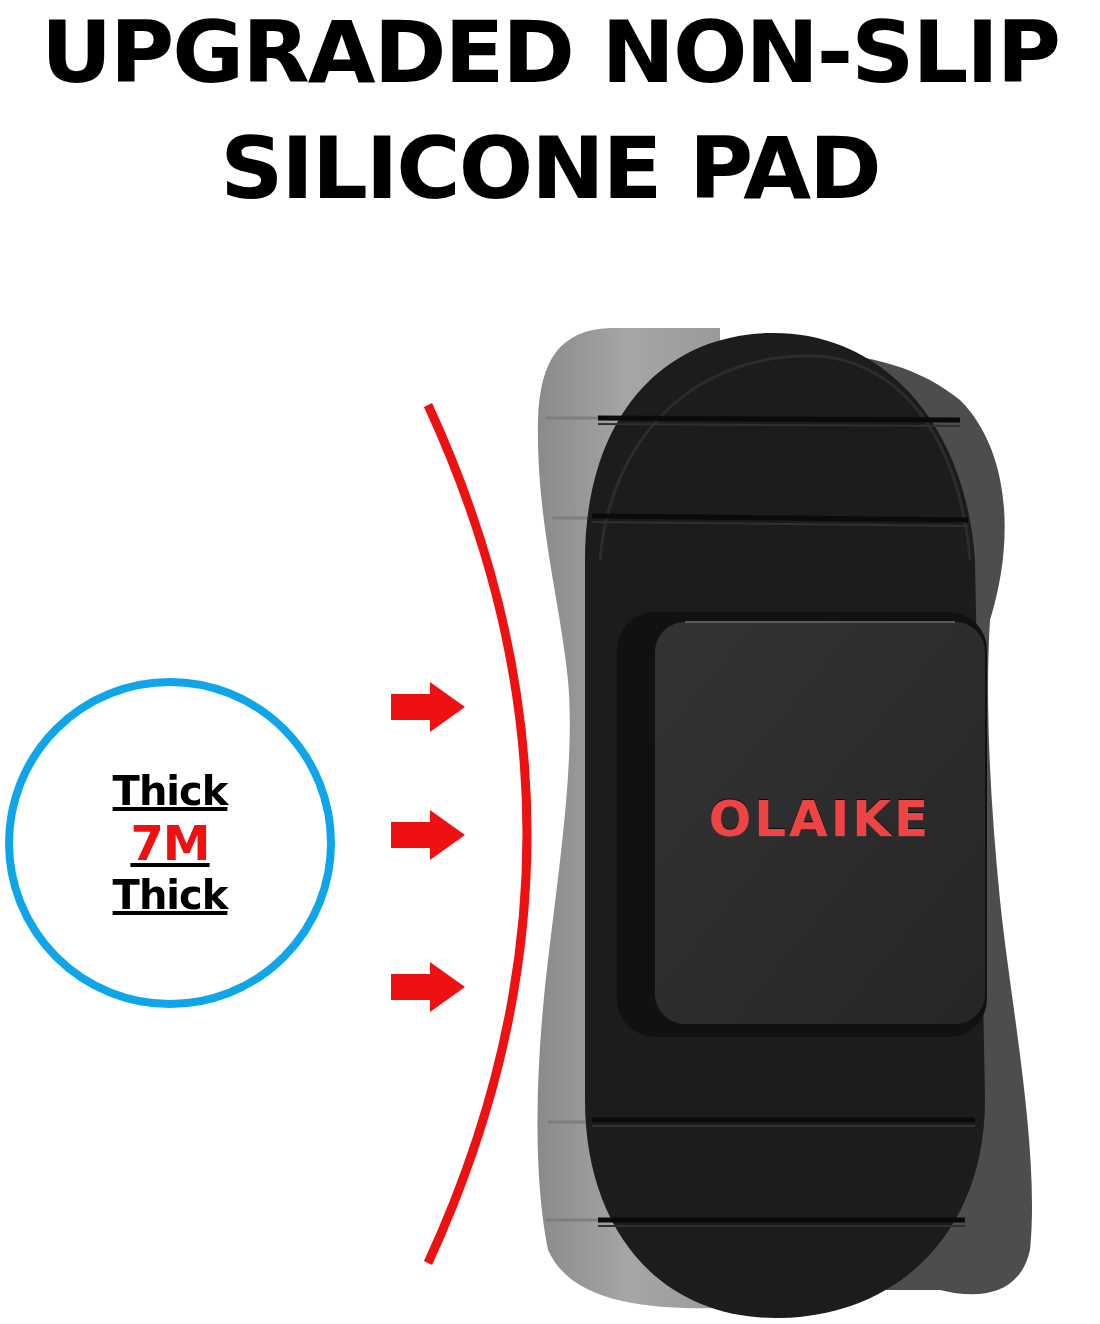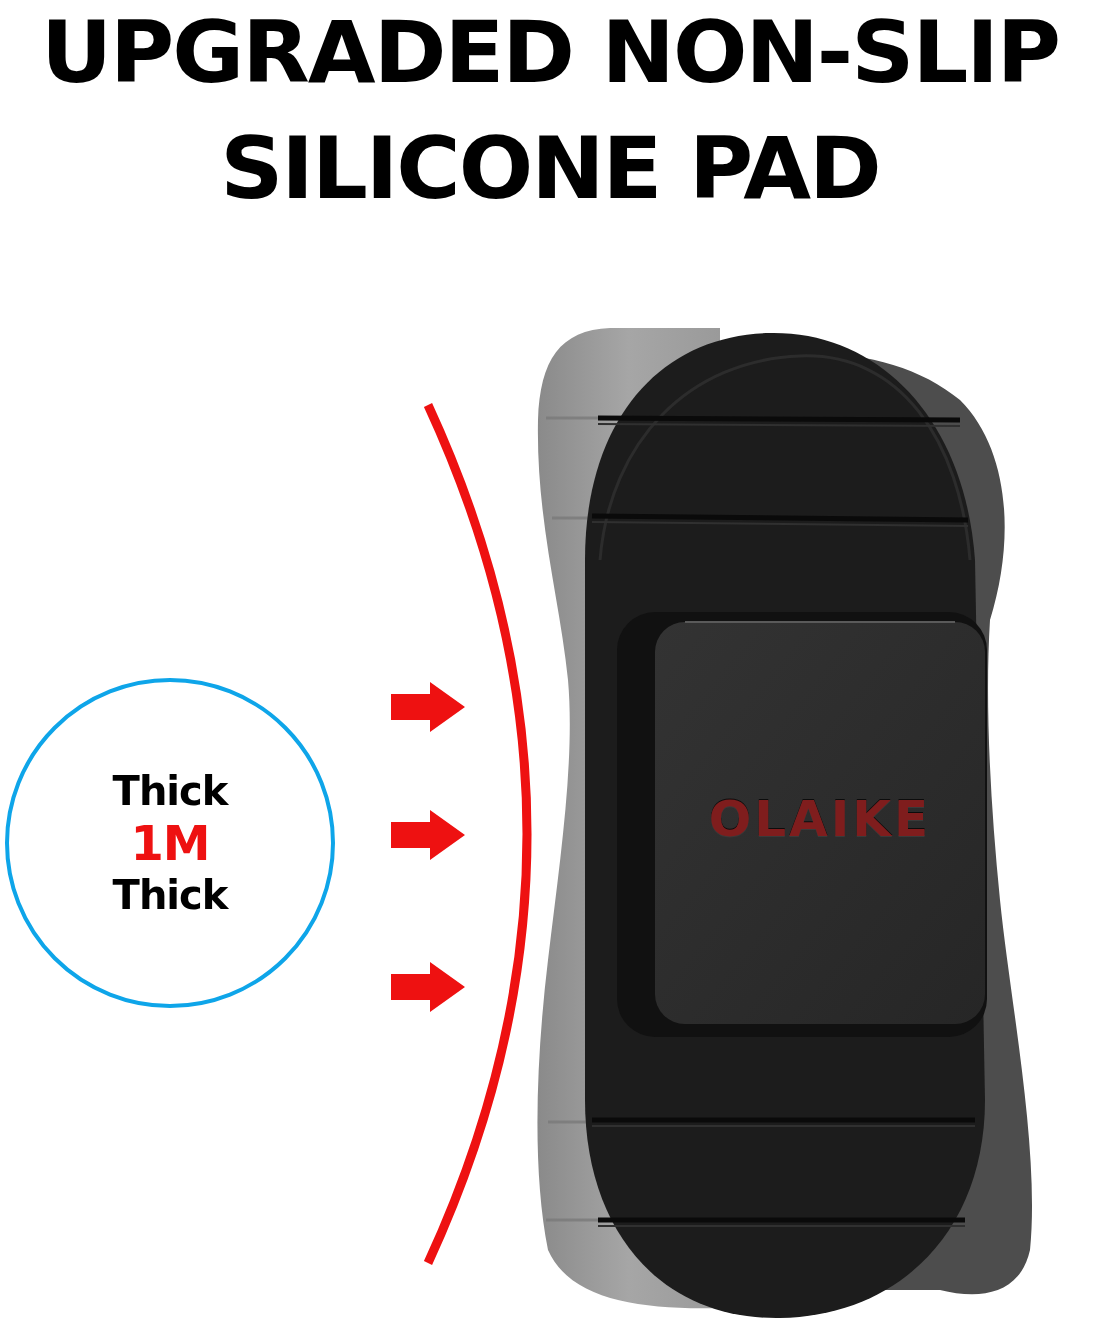--- a/index.html
+++ b/index.html
@@ -7,30 +7,30 @@
   .headline {
     position: absolute; left: 0; width: 1100px; text-align: center;
     font-family: "DejaVu Sans", sans-serif; font-weight: bold; color: #000;
     letter-spacing: -2px; transform: scaleX(1.02);
   }
   .headline.l1 { top: 2px; font-size: 86px; line-height: 100px; }
   .headline.l2 { top: 118px; font-size: 86px; line-height: 100px; }
   .art { position: absolute; left: 0; top: 0; width: 1100px; height: 1324px; }
   .badge {
     position: absolute; left: 5px; top: 678px; width: 330px; height: 330px;
-    border: 4px solid #0ea5e9; border-radius: 50%; box-sizing: border-box;
+    border: 8px solid #0ea5e9; border-radius: 50%; box-sizing: border-box;
     display: flex; flex-direction: column; align-items: center; justify-content: center;
-    font-family: "DejaVu Sans", sans-serif; font-weight: bold; background: #fff;
+    font-family: "DejaVu Sans", sans-serif; font-weight: bold; background: #fff; text-decoration: underline;
   }
   .badge span { display: block; font-size: 40px; line-height: 50px; color: #000; letter-spacing: -1px; }
   .badge span.accent { color: #ee1111; font-size: 48px; line-height: 54px; }
   .logo {
     position: absolute; left: 690px; top: 790px; width: 260px; text-align: center;
     font-family: "DejaVu Sans", sans-serif; font-weight: bold; font-size: 50px;
-    color: #7f1d1d; letter-spacing: 3px;
+    color: #ef4444; letter-spacing: 3px;
     text-shadow: 0 1px 0 #3a3a3a, 0 -1px 0 #0c0c0c;
   }
 </style>
 </head>
 <body>
 
 <div class="headline l1">UPGRADED NON-SLIP</div>
 <div class="headline l2">SILICONE PAD</div>
 
 <svg class="art" viewBox="0 0 1100 1324" xmlns="http://www.w3.org/2000/svg">
@@ -81,15 +81,15 @@
     <path d="M391,694 L430,694 L430,682 L465,707 L430,732 L430,720 L391,720 Z"></path>
     <path d="M391,822 L430,822 L430,810 L465,835 L430,860 L430,848 L391,848 Z"></path>
     <path d="M391,974 L430,974 L430,962 L465,987 L430,1012 L430,1000 L391,1000 Z"></path>
   </g>
 </svg>
 
 <div class="logo">OLAIKE</div>
 
 <div class="badge">
   <span>Thick</span>
-  <span class="accent">1M</span>
+  <span class="accent">7M</span>
   <span>Thick</span>
 </div>
 
 </body></html>

